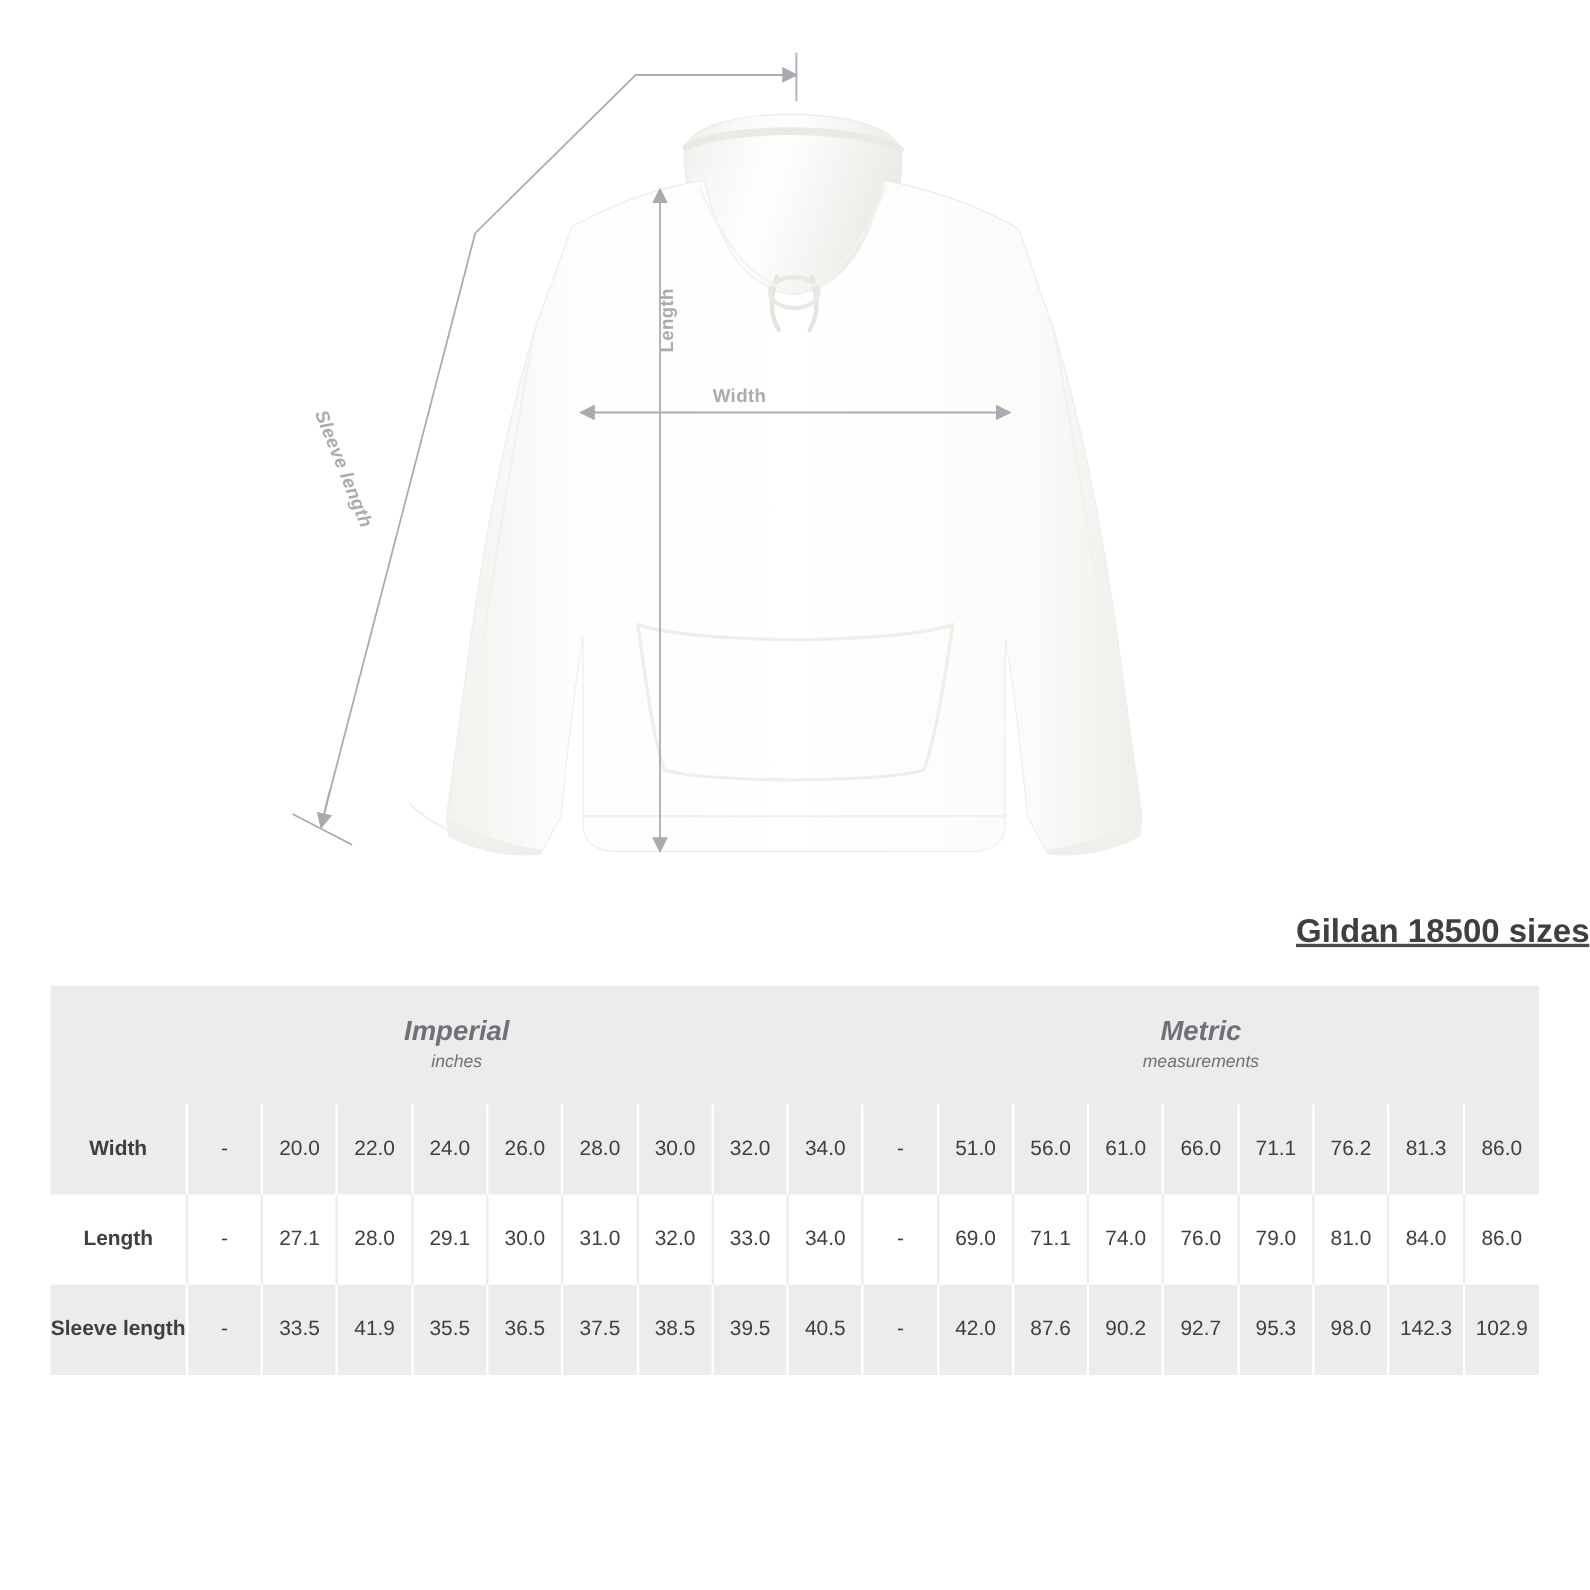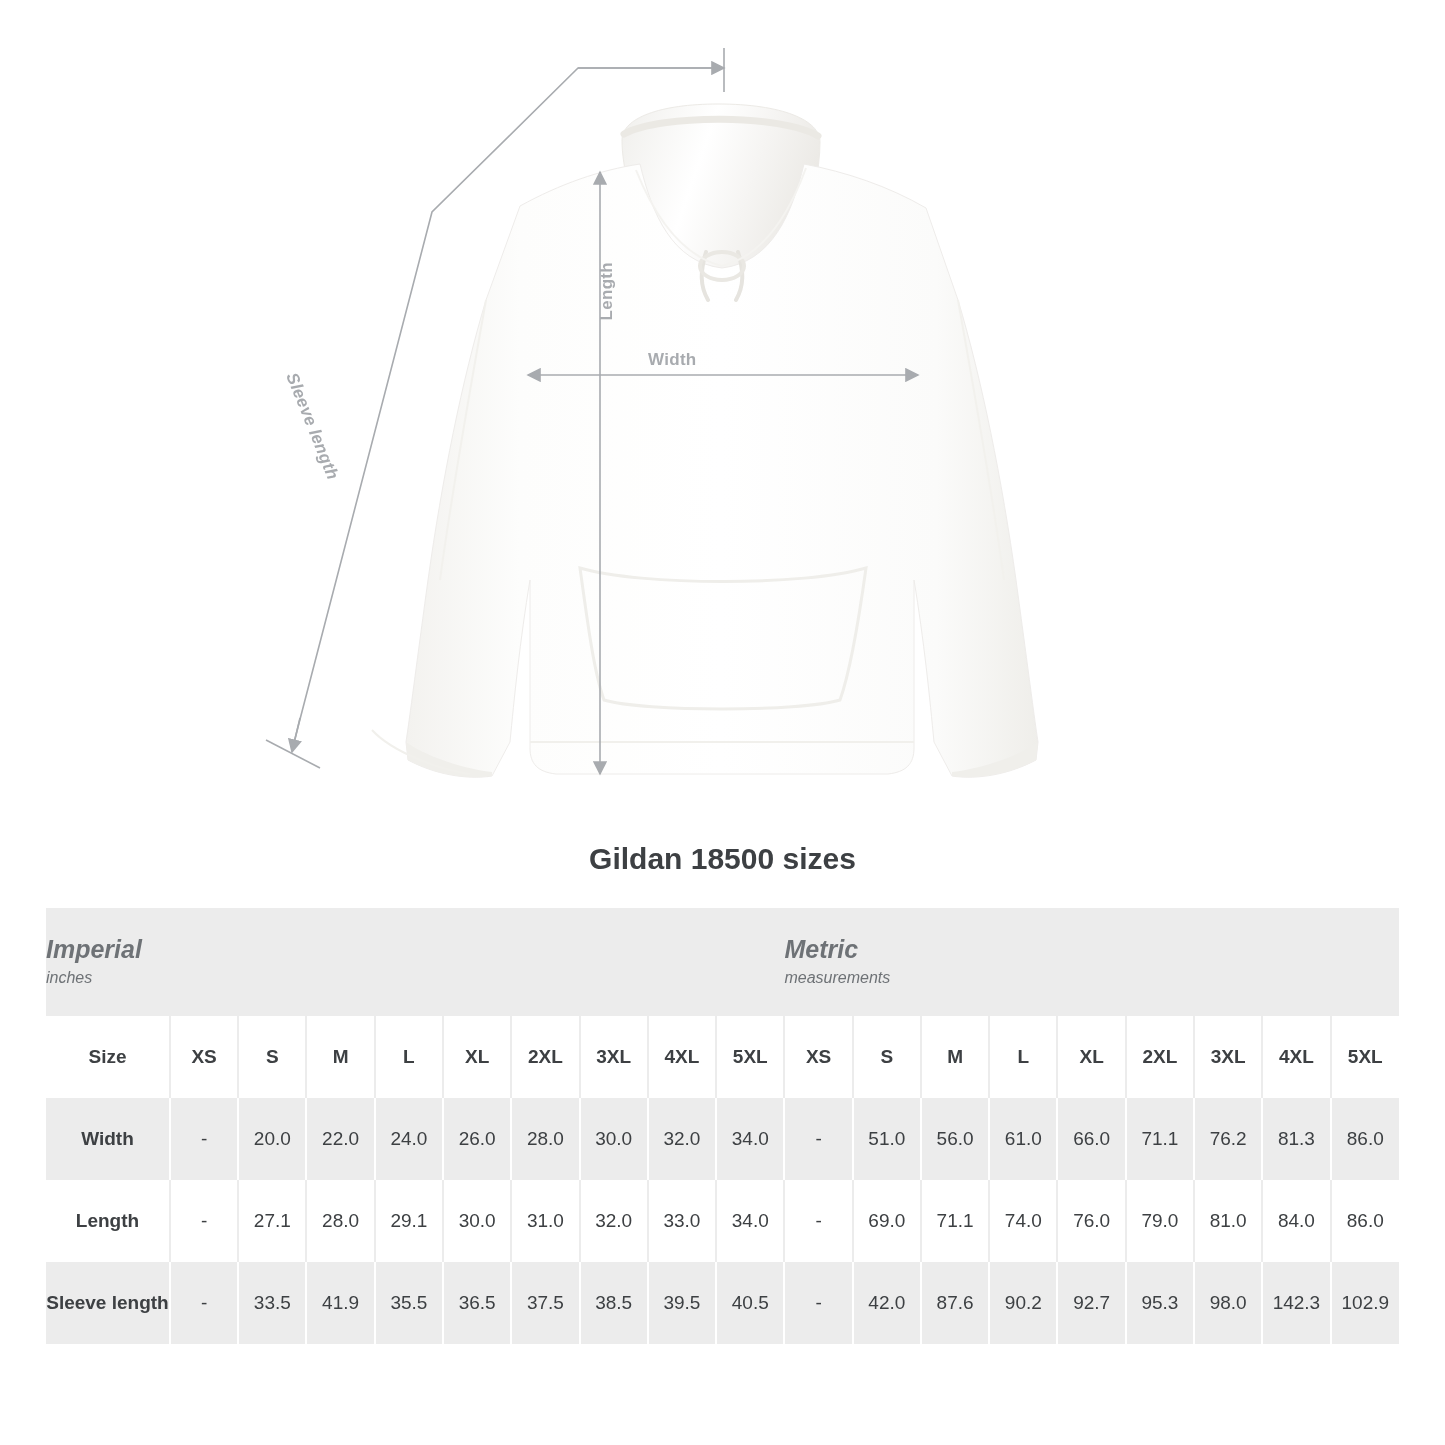--- a/index.html
+++ b/index.html
@@ -52,22 +52,23 @@
     left: 300px;
     top: 370px;
     transform: rotate(68deg);
     transform-origin: left top;
     font-style: italic;
     white-space: nowrap;
   }
 
   
   .title-block {
-    text-align: center;
-    margin-top: 12px;
+    text-align: right;
+    margin-top: 0;
+    text-decoration: underline;
   }
   .chart-title {
     font-size: 30px;
     font-weight: bold;
     color: #3d4043;
     margin: 0 0 16px 0;
   }
   .chart-note {
     font-size: 17px;
     font-style: italic;
@@ -86,21 +87,21 @@
     table-layout: fixed;
   }
   table.size-table td, table.size-table th {
     padding: 0;
     margin: 0;
   }
   .unit-header td {
     background: #ececec;
     height: 108px;
     vertical-align: middle;
-    text-align: left;
+    text-align: center;
   }
   .unit-name {
     font-size: 25px;
     font-style: italic;
     font-weight: bold;
     color: #6e7276;
     line-height: 1.25;
   }
   .unit-sub {
     font-size: 16px;
@@ -260,41 +261,20 @@
           <td colspan="10">
             <div class="unit-name">Imperial</div>
             <div class="unit-sub">inches</div>
           </td>
           <td colspan="9">
             <div class="unit-name">Metric</div>
             <div class="unit-sub">measurements</div>
           </td>
         </tr>
 
-        <tr class="row-head">
-          <td>Size</td>
-          <td>XS</td>
-          <td>S</td>
-          <td>M</td>
-          <td>L</td>
-          <td>XL</td>
-          <td>2XL</td>
-          <td>3XL</td>
-          <td>4XL</td>
-          <td>5XL</td>
-          <td>XS</td>
-          <td>S</td>
-          <td>M</td>
-          <td>L</td>
-          <td>XL</td>
-          <td>2XL</td>
-          <td>3XL</td>
-          <td>4XL</td>
-          <td>5XL</td>
-        </tr>
 
         <tr class="data-row shade">
           <td class="row-label">Width</td>
           <td>-</td>
           <td>20.0</td>
           <td>22.0</td>
           <td>24.0</td>
           <td>26.0</td>
           <td>28.0</td>
           <td>30.0</td>

